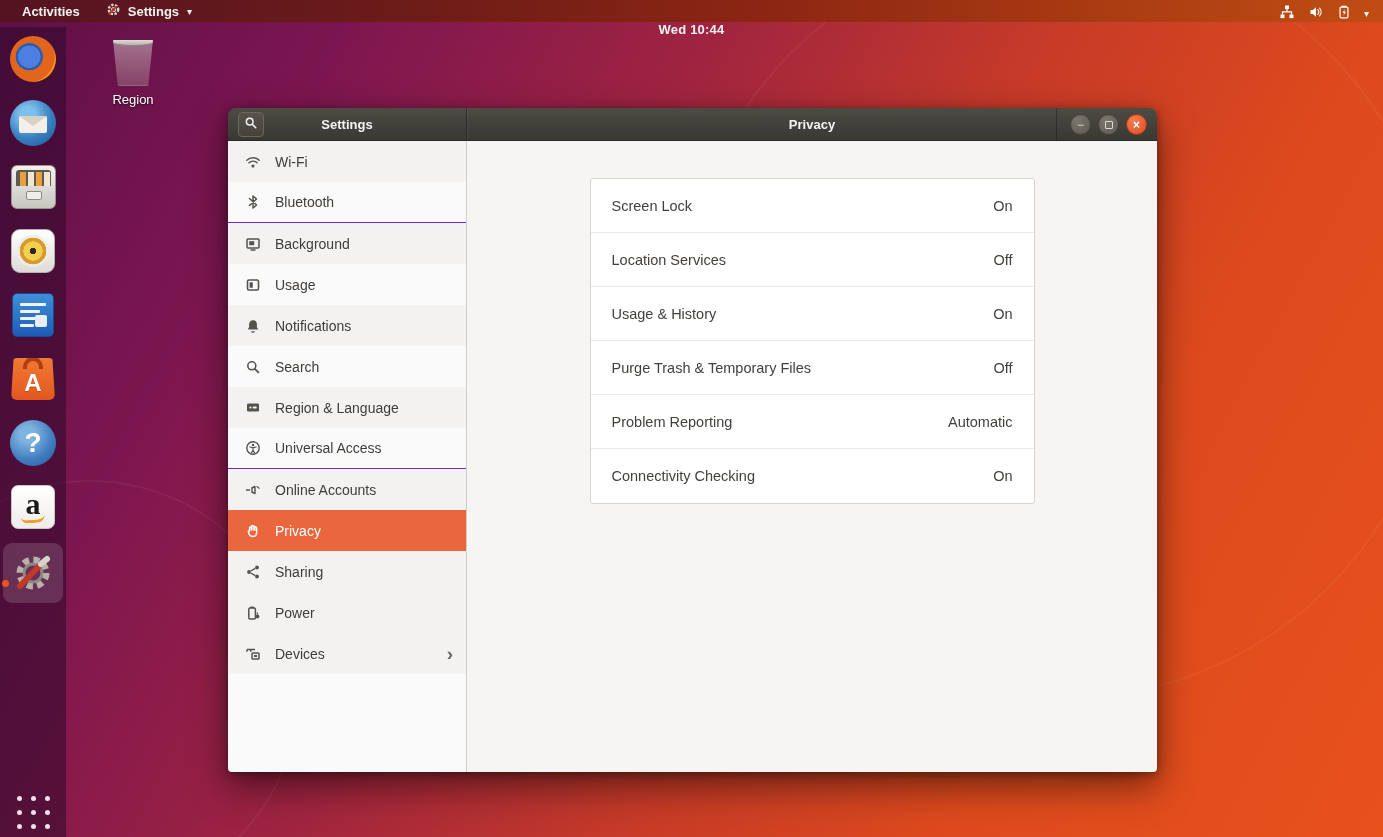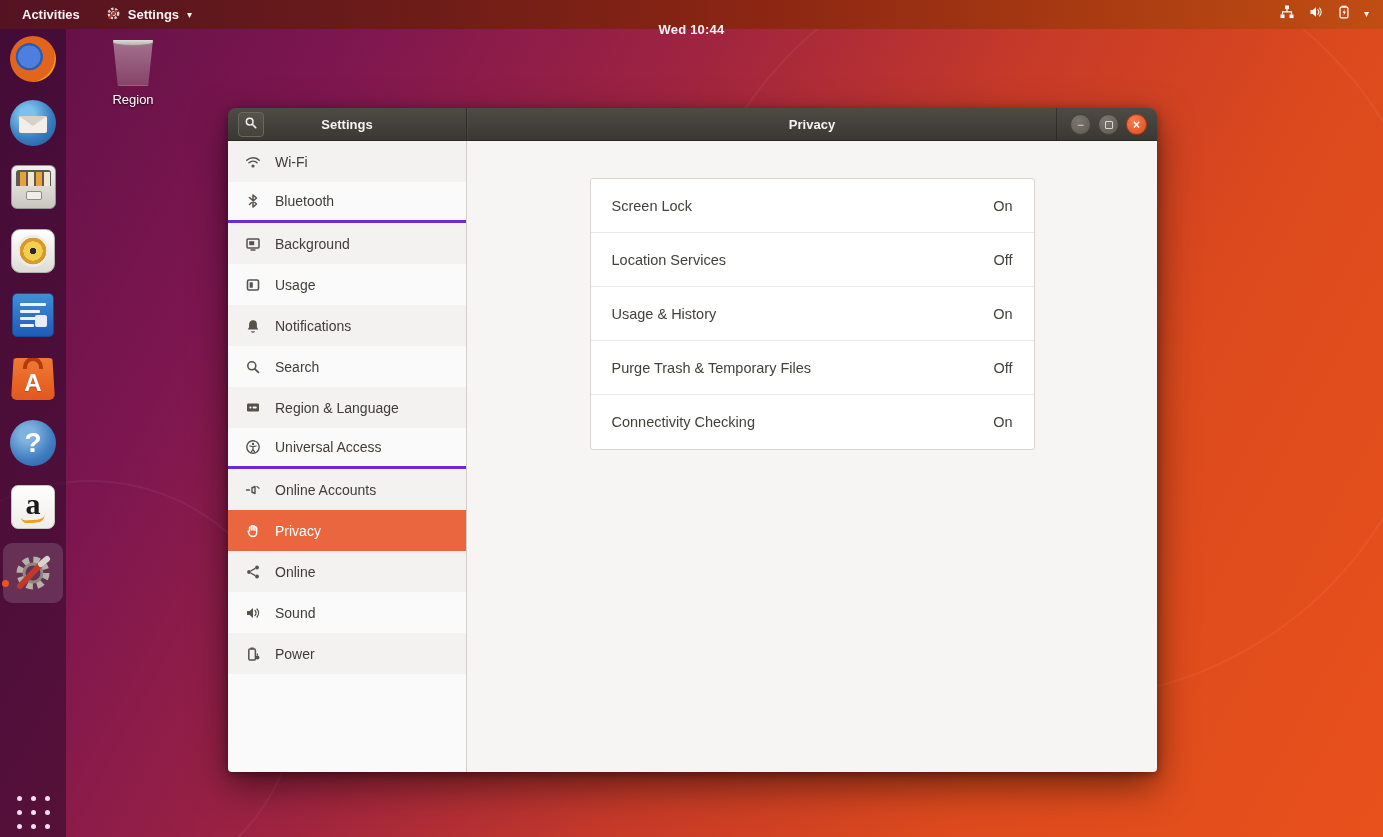--- a/index.html
+++ b/index.html
@@ -6,21 +6,21 @@
   html,body { width:1383px; height:837px; overflow:hidden; }
   body { font-family:"Liberation Sans","DejaVu Sans",sans-serif; position:relative;
          background:linear-gradient(118deg,#5e1046 0%,#7d1650 20%,#a02440 40%,#c63a28 58%,#dd4a1d 76%,#e8511c 100%); }
 
   
   .ring { position:absolute; border-radius:50%; border:2px solid rgba(255,255,255,0.05); }
   .ring1 { width:760px; height:760px; left:680px; top:-60px; }
   .ring2 { width:420px; height:420px; left:-120px; top:480px; }
 
   
-  .topbar { position:absolute; left:0; top:0; width:1383px; height:29px; z-index:50;
+  .topbar { position:absolute; left:0; top:0; width:1383px; height:22px; z-index:50;
             background:linear-gradient(90deg,#541322 0%,#6d1c18 30%,#8c2613 55%,#a83a12 78%,#c04d13 100%);
             display:flex; align-items:center; color:#f5f3f1; font-size:13px; font-weight:bold; }
   .tb-left { display:flex; align-items:center; gap:22px; padding-left:18px; }
   .tb-activities { padding:2px 4px; cursor:pointer; }
   .tb-appmenu { display:flex; align-items:center; gap:7px; cursor:pointer; }
   .tb-appmenu .caret { font-size:10px; margin-left:1px; }
   .tb-clock { position:absolute; left:50%; transform:translateX(-50%); top:16px; height:27px;
               display:flex; align-items:center; letter-spacing:.2px; }
   .tb-tray { position:absolute; right:0; top:0; height:27px; display:flex; align-items:center;
              gap:13px; padding-right:14px; }
@@ -124,21 +124,21 @@
         border:1px solid #b13a14; color:#fff; font-weight:bold; }
 
   .win-body { flex:1; display:flex; min-height:0; }
 
   
   .sidebar { width:239px; flex:0 0 239px; background:#fbfafa; border-right:1px solid #d2cfca;
              display:flex; flex-direction:column; }
   .side-item { height:41px; flex:0 0 41px; display:flex; align-items:center; padding-left:17px;
                font-size:14px; color:#403d39; cursor:pointer; position:relative; }
   .side-item.alt { background:#f3f2f0;text-align:right; }
-  .side-item.sep { border-bottom:3px solid #6d28d9; }
+  .side-item.sep { border-bottom:1px solid #6d28d9; }
   .side-item .s-ic { width:16px; height:16px; margin-right:14px; color:#56534d; flex:0 0 16px;
                display:flex; align-items:center; justify-content:center; }
   .side-item.selected { background:#e9663f; color:#ffffff; }
   .side-item.selected .s-ic { color:#ffffff; }
   .side-item .chev { position:absolute; right:13px; color:#6b6862; font-size:19px; font-weight:bold; }
 
   
   .content { flex:1; background:#f6f5f4; overflow:hidden; }
   .card { width:445px; margin:37px auto 2px auto; background:#ffffff; border:1px solid #d8d4d0;
           border-radius:3px; }
@@ -415,46 +415,48 @@
 
       <div class="side-item alt">
         <span class="s-ic">
             <svg width="16" height="16" viewBox="0 0 16 16">
               <circle cx="12" cy="3.5" r="1.9" fill="currentColor"></circle>
               <circle cx="4" cy="8" r="1.9" fill="currentColor"></circle>
               <circle cx="12" cy="12.5" r="1.9" fill="currentColor"></circle>
               <path d="M5.7 7l4.6-2.6M5.7 9l4.6 2.6" stroke="currentColor" stroke-width="1.4"></path>
             </svg>
           </span>
-        <span>Online</span>
-      </div>
-
-      <div class="side-item">
-        <span class="s-ic">
-            <svg width="16" height="16" viewBox="0 0 16 16">
-              <path d="M2 6h2.6L8 3v10l-3.4-3H2z" fill="currentColor"></path>
-              <path d="M10 5.5a3.5 3.5 0 0 1 0 5M12 4a6 6 0 0 1 0 8" fill="none" stroke="currentColor" stroke-width="1.3" stroke-linecap="round"></path>
-            </svg>
-          </span>
-        <span>Sound</span>
-      </div>
+        <span>Sharing</span>
+      </div>
+
 
       <div class="side-item alt">
         <span class="s-ic">
             <svg width="16" height="16" viewBox="0 0 16 16">
               <rect x="5.4" y="1.5" width="3.4" height="1.6" fill="currentColor"></rect>
               <rect x="3.8" y="3" width="6.6" height="11" rx="1.2" fill="none" stroke="currentColor" stroke-width="1.5"></rect>
               <circle cx="12.4" cy="11.5" r="2" fill="currentColor"></circle>
               <path d="M12.4 9.5V7.5" stroke="currentColor" stroke-width="1.3"></path>
             </svg>
           </span>
         <span>Power</span>
       </div>
 
 
+      <div class="side-item alt">
+        <span class="s-ic">
+            <svg width="16" height="16" viewBox="0 0 16 16">
+              <path d="M2 3.5h8M2 3.5v2.2M5.8 3.5v2.2" stroke="currentColor" stroke-width="1.5" fill="none"></path>
+              <rect x="7" y="7" width="7" height="6" rx="0.8" fill="none" stroke="currentColor" stroke-width="1.5"></rect>
+              <rect x="9" y="9" width="3" height="2" fill="currentColor"></rect>
+            </svg>
+          </span>
+        <span>Devices</span>
+        <span class="chev">›</span>
+      </div>
 
     </div>
 
     <div class="content">
       <div class="card">
         <div class="crow">
           <span>Screen Lock</span>
           <span class="val">On</span>
         </div>
         <div class="crow">
@@ -463,19 +465,23 @@
         </div>
         <div class="crow">
           <span>Usage &amp; History</span>
           <span class="val">On</span>
         </div>
         <div class="crow">
           <span>Purge Trash &amp; Temporary Files</span>
           <span class="val">Off</span>
         </div>
         <div class="crow">
+          <span>Problem Reporting</span>
+          <span class="val">Automatic</span>
+        </div>
+        <div class="crow">
           <span>Connectivity Checking</span>
           <span class="val">On</span>
         </div>
       </div>
     </div>
   </div>
 </div>
 
 </body></html>

